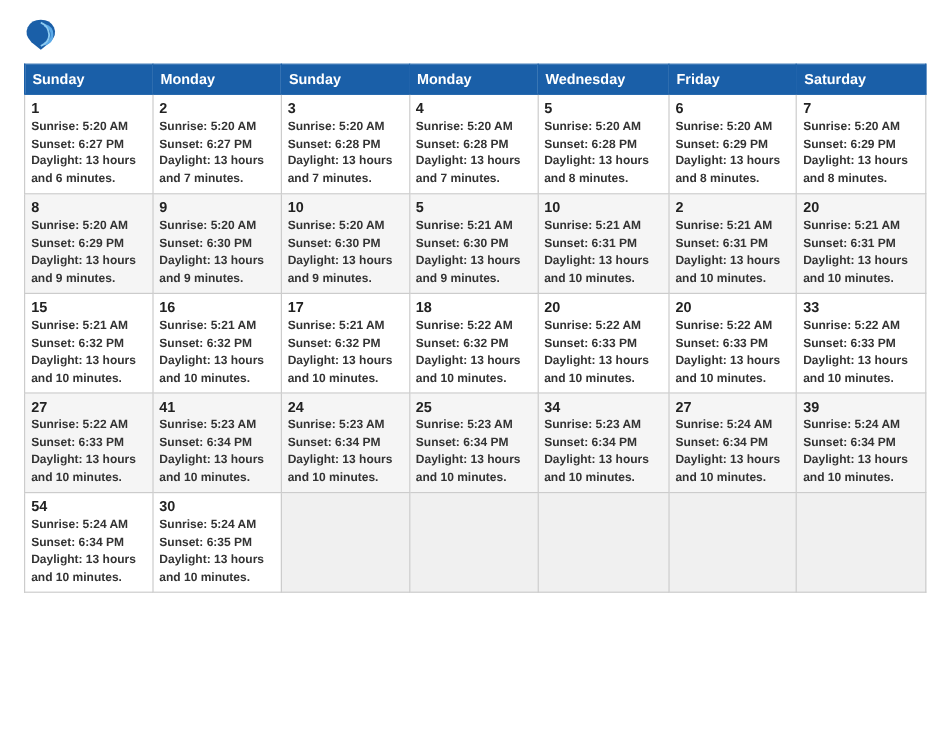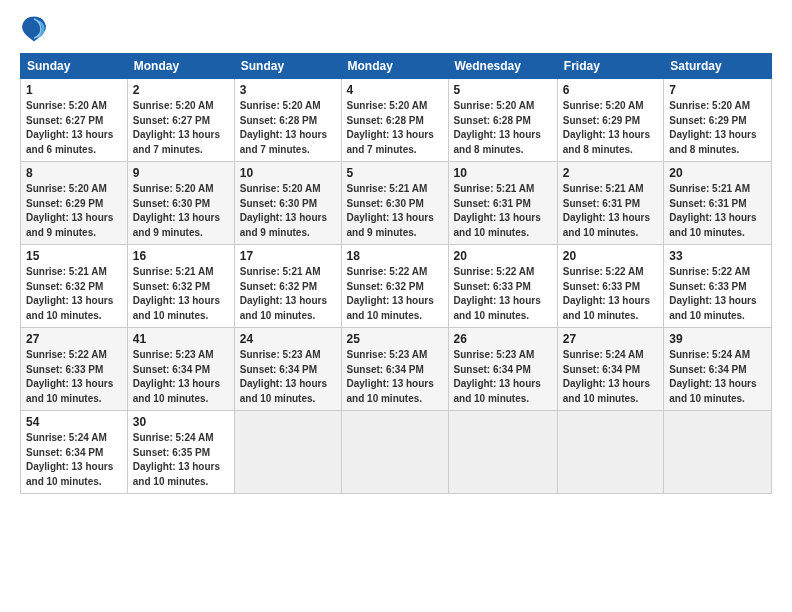--- a/index.html
+++ b/index.html
@@ -322,21 +322,21 @@
           </td>
           <td>
             <div class="day-num">25</div>
         <div class="day-detail">
           Sunrise: 5:23 AM<br>
           Sunset: 6:34 PM<br>
           Daylight: 13 hours<br>and 10 minutes.
         </div>
           </td>
           <td>
-            <div class="day-num">26</div>
+            <div class="day-num">34</div>
         <div class="day-detail">
           Sunrise: 5:23 AM<br>
           Sunset: 6:34 PM<br>
           Daylight: 13 hours<br>and 10 minutes.
         </div>
           </td>
           <td>
             <div class="day-num">27</div>
         <div class="day-detail">
           Sunrise: 5:24 AM<br>

